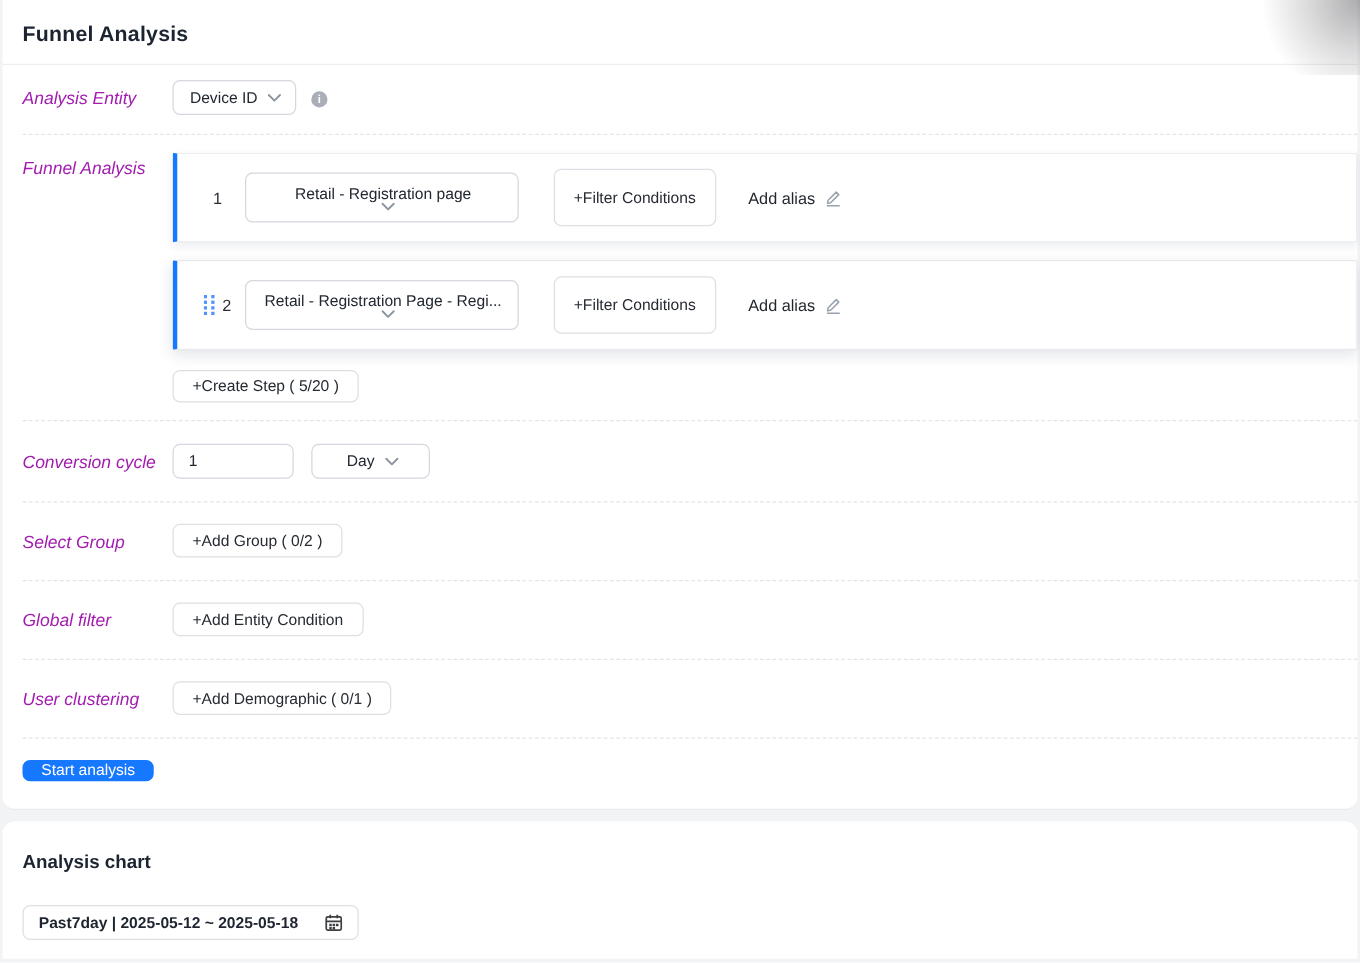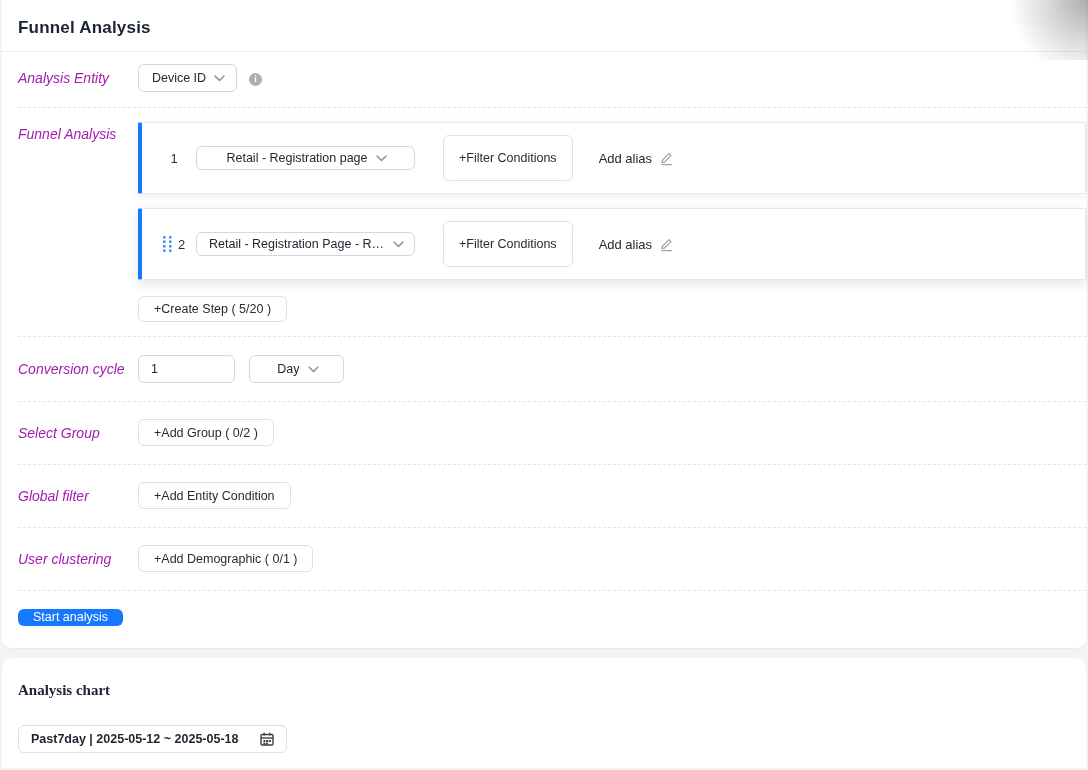--- a/index.html
+++ b/index.html
@@ -61,37 +61,37 @@
   .step-card {
     position: relative; height: 72px; display: flex; align-items: center;
     background: #fff; border: 1px solid #e7e9ed; border-left: 4px solid #1677ff;
     border-radius: 2px; box-shadow: 0 3px 8px rgba(15,34,67,0.07);
     padding-left: 10px; margin-bottom: 14px;
   }
   .step-card.dragging { box-shadow: 0 4px 12px rgba(15,34,67,0.12); }
   .step-index-wrap { width: 44px; flex: none; display: flex; align-items: center; justify-content: center; gap: 6px; }
   .step-index { font-size: 13px; color: #2a2f36; }
   .drag-handle { display: inline-flex; cursor: grab; }
-  .step-select { width: 219px; height: 24px; }
+  .step-select { width: 219px; height: 40px; flex-direction: column; }
   .filter-btn { margin-left: 28px; height: 46px; border-radius: 6px; }
   .alias { display: inline-flex; align-items: center; margin-left: 26px; font-size: 13px; color: #22272e; cursor: pointer; }
   .alias svg { margin-left: 7px; }
 
   .create-step-btn { margin-top: 2px; height: 26px; }
 
   .cycle-input {
     width: 97px; height: 28px; border: 1px solid #d4d7dd; border-radius: 6px;
     padding: 0 12px; font-size: 12.5px; color: #222831; font-family: inherit; outline: none;
   }
   .cycle-select { width: 95px; margin-left: 10px; }
   .entity-select { width: 99px; }
 
   .start-wrap { margin: 16px 0 0 16px; padding-bottom: 22px; }
 
-  .chart-title { font-size: 15px; font-weight: 700; color: #1b2430; font-family: Liberation Serif, serif; }
+  .chart-title { font-size: 15px; font-weight: 700; color: #1b2430; }
   .date-picker {
     margin-top: 26px; display: inline-flex; align-items: center; height: 28px;
     border: 1px solid #dcdfe3; border-radius: 6px; background: #fff; padding: 0 12px;
     font-size: 12.5px; color: #1f2530; font-weight: 600; cursor: pointer; gap: 12px;
   }
   .date-picker svg { margin-left: 10px; }
 </style>
 </head>
 <body>
 

